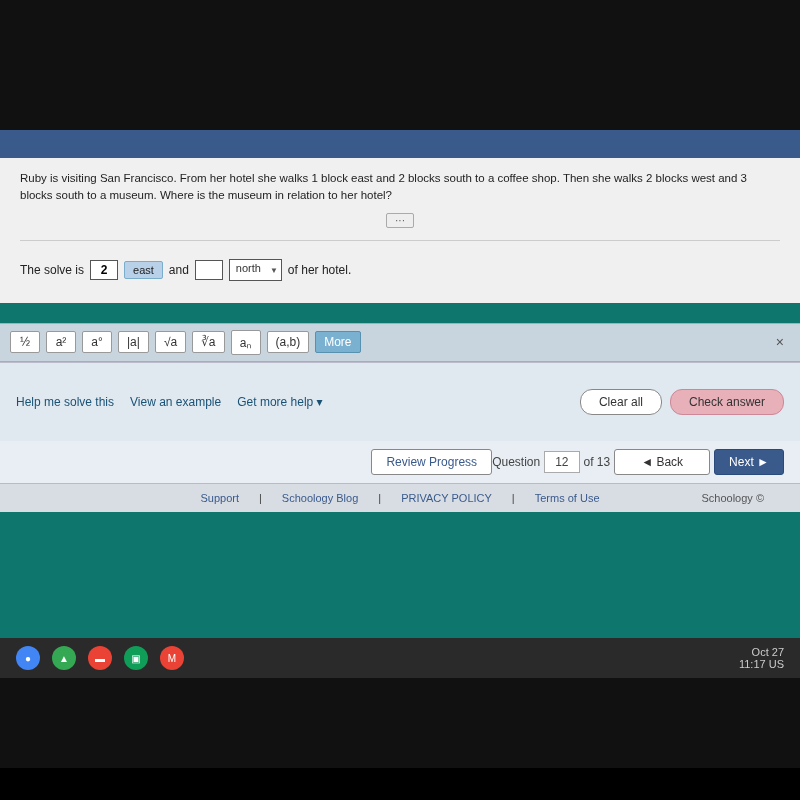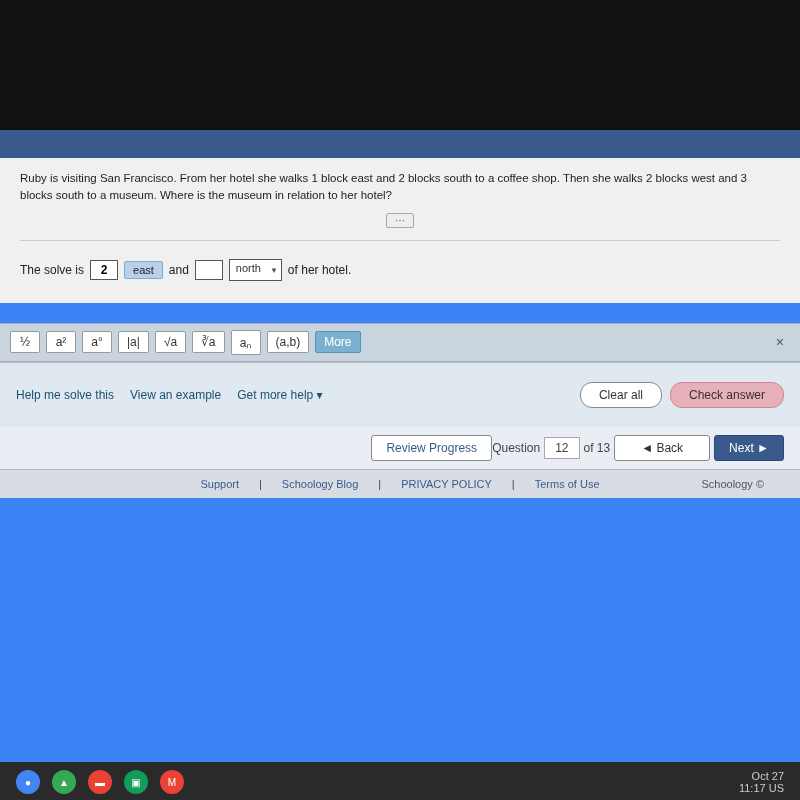--- a/index.html
+++ b/index.html
@@ -20,22 +20,22 @@
     }
     .bezel-bottom {
       width: 800px;
       height: 130px;
       background: #111;
     }
 
     
     .screen {
       width: 800px;
-      height: 632px;
-      background: #3b82f6;
+      height: 508px;
+      background: #0f766e;
       position: relative;
       overflow: hidden;
     }
 
     
     .header-bar {
       width: 100%;
       height: 28px;
       background: #3a5a8c;
     }
@@ -163,21 +163,21 @@
       cursor: pointer;
       font-size: 14px;
       color: #555;
       padding: 2px 6px;
     }
 
     
     .bottom-toolbar {
       background: #e0e8f0;
       border-top: 1px solid #bbc;
-      padding: 19px 16px;
+      padding: 26px 16px;
       display: flex;
       align-items: center;
       justify-content: space-between;
     }
 
     .bottom-toolbar-left {
       display: flex;
       align-items: center;
       gap: 16px;
     }

